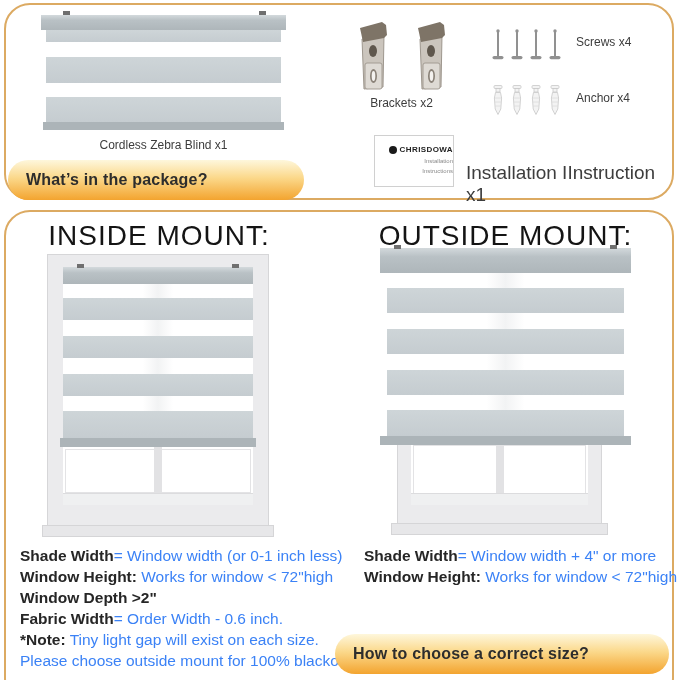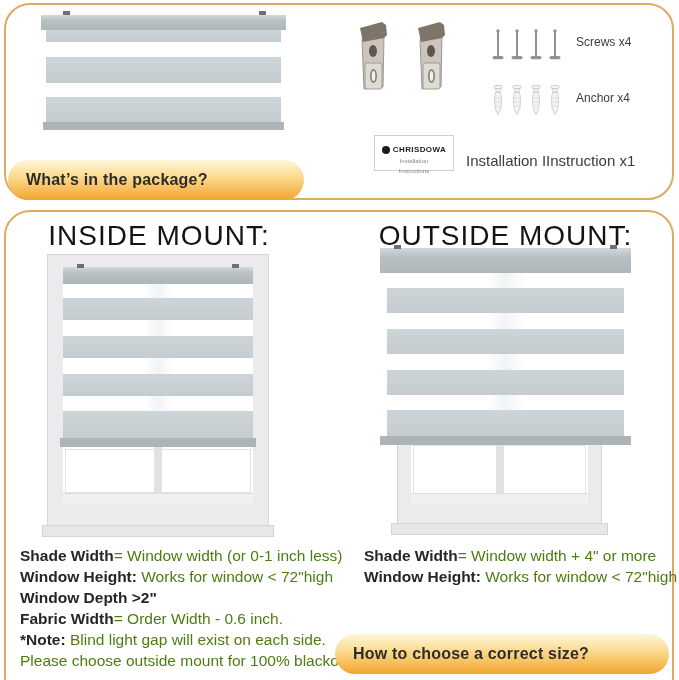--- a/index.html
+++ b/index.html
@@ -12,73 +12,75 @@
         border-radius:22px;display:flex;align-items:center;padding:0 18px;
         font-size:16px;font-weight:600;color:#2d2d2d;box-sizing:border-box;letter-spacing:0.2px;}
   .abs{position:absolute;}
   .item-label{position:absolute;color:#3d3d3d;font-size:12px;}
   
   .rail{background:linear-gradient(180deg,#d3d9dc 0%,#b9c1c5 35%,#aeb6ba 100%);}
   .gray-stripe{background:linear-gradient(180deg,#ced5d8 0%,#c5ccd0 100%);}
   .bottom-rail{background:#acb4b8;}
   .tab{position:absolute;width:7px;height:4px;background:#6f6f6f;}
   
-  .booklet{position:absolute;left:368px;top:130px;width:80px;height:36px;background:#fff;border:1px solid #d0d0d0;
-           display:flex;flex-direction:column;align-items:center;box-sizing:border-box;}
+  .booklet{position:absolute;left:368px;top:130px;width:80px;height:52px;background:#fff;border:1px solid #d0d0d0;
+           display:flex;flex-direction:column;align-items:flex-end;box-sizing:border-box;}
   .brand-row{display:flex;align-items:center;gap:3px;margin-top:9px;}
   .brand-dot{width:8px;height:8px;background:#1a1a1a;border-radius:50%;color:#fff;font-size:6px;line-height:8px;text-align:center;}
   .brand-name{font-size:8px;font-weight:bold;color:#222;letter-spacing:0.4px;}
   .booklet-small{font-size:6px;color:#8a8a8a;margin-top:4px;}
   
   .win{position:absolute;background:#ebebed;border:1px solid #d6d6d8;box-sizing:border-box;}
   .opening{position:absolute;background:#ffffff;}
   .sheer{background:linear-gradient(90deg,#ffffff 0%,#ffffff 42%,#f2f3f4 50%,#ffffff 58%,#ffffff 100%);}
   .divider{position:absolute;width:8px;background:#e2e2e4;top:0;bottom:0;left:50%;margin-left:-4px;}
   .sash-bar{position:absolute;left:0;right:0;height:11px;background:#eff0f1;border-top:1px solid #dcdcde;}
   .base-slab{position:absolute;height:12px;background:#e7e7e9;border:1px solid #d5d5d7;box-sizing:border-box;}
   .pane-frame{position:absolute;border:1px solid #e3e3e5;}
   
   .spec-block{position:absolute;font-size:15.5px;line-height:21px;white-space:nowrap;}
   .spec-line .lbl{font-weight:bold;color:#262626;}
-  .spec-line .rest{color:#4d7c0f;}
+  .spec-line .rest{color:#3b82f6;}
   .mount-title{position:absolute;font-size:28px;color:#141414;letter-spacing:1px;text-align:center;}
 </style>
 </head>
 <body>
 
 <div class="stage">
 
   <div class="card" id="package-card">
 
     <div>
       <div class="abs tab" style="left:57px;top:6px;"></div>
       <div class="abs tab" style="left:253px;top:6px;"></div>
       <div class="abs rail" style="left:35px;top:10px;width:245px;height:15px;"></div>
       <div class="abs gray-stripe" style="left:40px;top:25px;width:235px;height:12px;"></div>
       <div class="abs gray-stripe" style="left:40px;top:52px;width:235px;height:26px;"></div>
       <div class="abs gray-stripe" style="left:40px;top:92px;width:235px;height:26px;"></div>
       <div class="abs bottom-rail" style="left:37px;top:117px;width:241px;height:8px;"></div>
     </div>
+    <div class="item-label" style="left:35px;top:133px;width:245px;text-align:center;">Cordless Zebra Blind x1</div>
 
     <svg class="abs" style="left:350px;top:16px;" width="34" height="70" viewBox="0 0 34 70">
       <polygon points="6,18 28,14 27,66 8,68" fill="#cbc5bd" stroke="#9e978e" stroke-width="1"></polygon>
       <path d="M4 7 L26 1 L30 4 L31 14 L28 17 L7 21 Z" fill="#7e7467"></path>
       <ellipse cx="17" cy="30" rx="4" ry="6" fill="#5f574d"></ellipse>
       <rect x="9" y="42" width="17" height="26" rx="2" fill="#dedad4" stroke="#a39c93"></rect>
       <ellipse cx="17.5" cy="55" rx="3.5" ry="7" fill="#8a8278"></ellipse>
       <ellipse cx="17.5" cy="55" rx="1.8" ry="5" fill="#f4f2ef"></ellipse>
     </svg>
     <svg class="abs" style="left:408px;top:16px;" width="34" height="70" viewBox="0 0 34 70">
       <polygon points="6,18 28,14 27,66 8,68" fill="#cbc5bd" stroke="#9e978e" stroke-width="1"></polygon>
       <path d="M4 7 L26 1 L30 4 L31 14 L28 17 L7 21 Z" fill="#7e7467"></path>
       <ellipse cx="17" cy="30" rx="4" ry="6" fill="#5f574d"></ellipse>
       <rect x="9" y="42" width="17" height="26" rx="2" fill="#dedad4" stroke="#a39c93"></rect>
       <ellipse cx="17.5" cy="55" rx="3.5" ry="7" fill="#8a8278"></ellipse>
       <ellipse cx="17.5" cy="55" rx="1.8" ry="5" fill="#f4f2ef"></ellipse>
     </svg>
+    <div class="item-label" style="left:338px;top:91px;width:115px;text-align:center;">Brackets x2</div>
 
     <svg class="abs" style="left:486px;top:24px;" width="69" height="32" viewBox="0 0 69 32">
       <g fill="#919191">
         <circle cx="6" cy="2" r="1.7"></circle>
           <rect x="5" y="2" width="2" height="25"></rect>
           <rect x="0.5" y="27" width="11" height="3.2" rx="1.6"></rect>
         <circle cx="25" cy="2" r="1.7"></circle>
           <rect x="24" y="2" width="2" height="25"></rect>
           <rect x="19.5" y="27" width="11" height="3.2" rx="1.6"></rect>
         <circle cx="44" cy="2" r="1.7"></circle>
@@ -122,21 +124,21 @@
     <div class="item-label" style="left:570px;top:86px;">Anchor x4</div>
 
     <div class="booklet">
       <div class="brand-row">
         <span class="brand-dot"></span>
         <span class="brand-name">CHRISDOWA</span>
       </div>
       <div class="booklet-small">Installation</div>
       <div class="booklet-small">Instructions</div>
     </div>
-    <div class="item-label" style="left:460px;top:147px;font-size:15px;">Installation IInstruction x1</div>
+    <div class="item-label" style="left:460px;top:157px;font-size:19px;">Installation IInstruction x1</div>
 
     <div class="pill" style="left:2px;top:155px;width:296px;height:40px;">What’s in the package?</div>
   </div>
 
   <div class="card" id="size-card">
 
     <div class="mount-title" style="left:38px;top:8px;width:230px;">INSIDE MOUNT:</div>
     <div class="mount-title" style="left:372px;top:8px;width:255px;">OUTSIDE MOUNT:</div>
 
     <div class="win" style="left:41px;top:42px;width:222px;height:278px;">
@@ -189,21 +191,21 @@
         <div class="gray-stripe" style="height:26px;"></div>
       </div>
       <div class="bottom-rail" style="height:9px;"></div>
     </div>
 
     <div class="spec-block" style="left:14px;top:333px;">
       <div class="spec-line"><span class="lbl">Shade Width</span><span class="rest">= Window width (or 0-1 inch less)</span></div>
       <div class="spec-line"><span class="lbl">Window Height:</span><span class="rest"> Works for window &lt; 72"high</span></div>
       <div class="spec-line"><span class="lbl">Window Depth &gt;2"</span><span class="rest"></span></div>
       <div class="spec-line"><span class="lbl">Fabric Width</span><span class="rest">= Order Width - 0.6 inch.</span></div>
-      <div class="spec-line"><span class="lbl">*Note:</span><span class="rest"> Blind light gap will exist on each side.</span></div>
+      <div class="spec-line"><span class="lbl">*Note:</span><span class="rest"> Tiny light gap will exist on each size.</span></div>
       <div class="spec-line"><span class="lbl"></span><span class="rest">Please choose outside mount for 100% blackout.</span></div>
     </div>
 
     <div class="spec-block" style="left:358px;top:333px;">
       <div class="spec-line"><span class="lbl">Shade Width</span><span class="rest">= Window width + 4" or more</span></div>
       <div class="spec-line"><span class="lbl">Window Height:</span><span class="rest"> Works for window &lt; 72"high</span></div>
     </div>
 
     <div class="pill" style="right:3px;top:422px;width:334px;height:40px;">How to choose a correct size?</div>
   </div>

